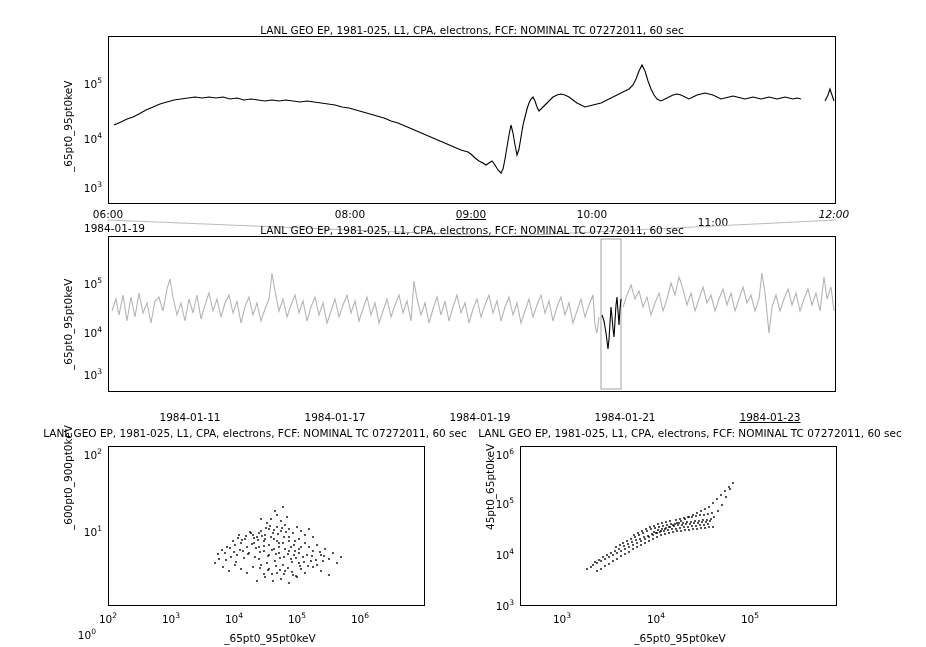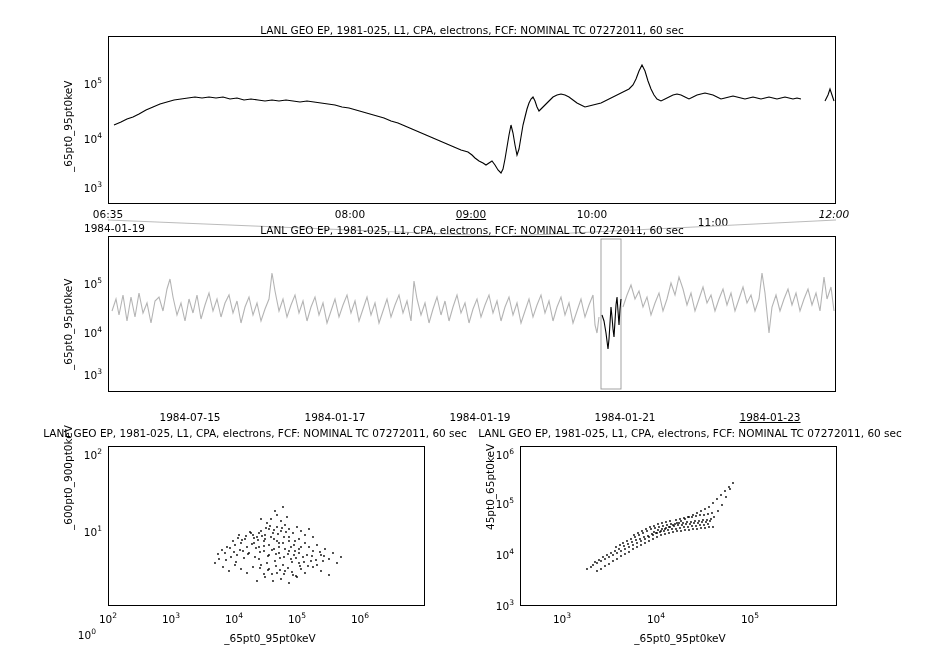--- a/index.html
+++ b/index.html
@@ -90,21 +90,21 @@
         656,61 660,60 664,61 668,62 672,61 676,60 680,61 684,62 688,61 692,62"></polyline>
       <polyline fill="none" stroke="#000000" stroke-width="1.1" points="
         716,64 719,58 721,52 723,58 725,64"></polyline>
     </svg>
   </div>
 
   <div class="tick-label-y" style="left:70px; top:180px; width:32px;"><span>10</span><span class="sup">3</span></div>
   <div class="tick-label-y" style="left:70px; top:131px; width:32px;"><span>10</span><span class="sup">4</span></div>
   <div class="tick-label-y" style="left:70px; top:76px; width:32px;"><span>10</span><span class="sup">5</span></div>
 
-  <div class="tick-label-x" style="left:84px; top:208px; width:48px;">06:35</div>
+  <div class="tick-label-x" style="left:84px; top:208px; width:48px;">06:00</div>
   <div class="tick-label-x" style="left:205px; top:208px; width:48px;margin-top:32px;">07:00</div>
   <div class="tick-label-x" style="left:326px; top:208px; width:48px;">08:00</div>
   <div class="tick-label-x" style="left:447px; top:208px; width:48px;text-decoration:underline;">09:00</div>
   <div class="tick-label-x" style="left:568px; top:208px; width:48px;">10:00</div>
   <div class="tick-label-x" style="left:689px; top:216px; width:48px;">11:00</div>
   <div class="tick-label-x" style="left:810px; top:208px; width:48px;font-style:italic;">12:00</div>
 
   <div class="date-label" style="left:84px; top:222px;">1984-01-19</div>
 </div>
 
@@ -148,21 +148,21 @@
       <polyline fill="none" stroke="#000000" stroke-width="1.1" points="
         493,78 495,84 496,90 497,96 498,104 499,112 500,102 501,86 502,70
         503,80 504,92 505,100 506,84 507,68 508,60 509,74 510,88 511,72 512,62"></polyline>
     </svg>
   </div>
 
   <div class="tick-label-y" style="left:70px; top:367px; width:32px;"><span>10</span><span class="sup">3</span></div>
   <div class="tick-label-y" style="left:70px; top:325px; width:32px;"><span>10</span><span class="sup">4</span></div>
   <div class="tick-label-y" style="left:70px; top:276px; width:32px;"><span>10</span><span class="sup">5</span></div>
 
-  <div class="tick-label-x" style="left:150px; top:411px; width:80px;">1984-07-15</div>
+  <div class="tick-label-x" style="left:150px; top:411px; width:80px;">1984-01-11</div>
   <div class="tick-label-x" style="left:295px; top:411px; width:80px;">1984-01-17</div>
   <div class="tick-label-x" style="left:440px; top:411px; width:80px;">1984-01-19</div>
   <div class="tick-label-x" style="left:585px; top:411px; width:80px;">1984-01-21</div>
   <div class="tick-label-x" style="left:730px; top:411px; width:80px;text-decoration:underline;">1984-01-23</div>
 </div>
 
 <div class="panel">
   <div class="plot-title" style="left:30px; top:427px; width:450px; text-align:center;">LANL GEO EP, 1981-025, L1, CPA, electrons, FCF: NOMINAL TC 07272011, 60 sec</div>
 
   <div class="ylabel" style="left:62px; top:530px;">_600pt0_900pt0keV</div>

